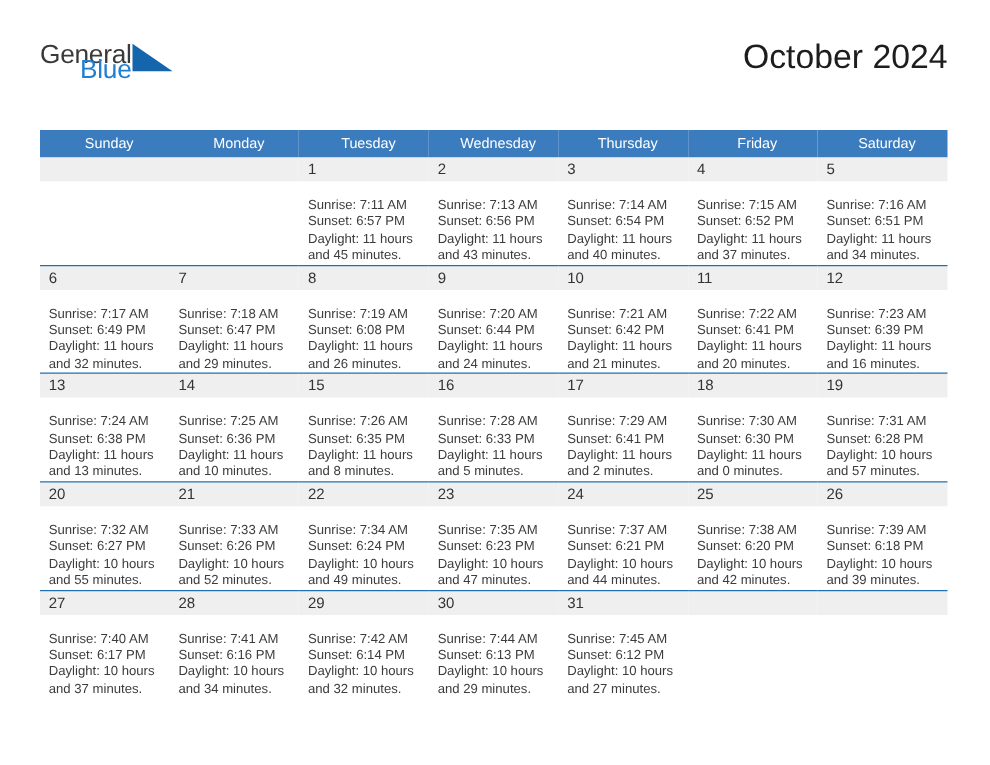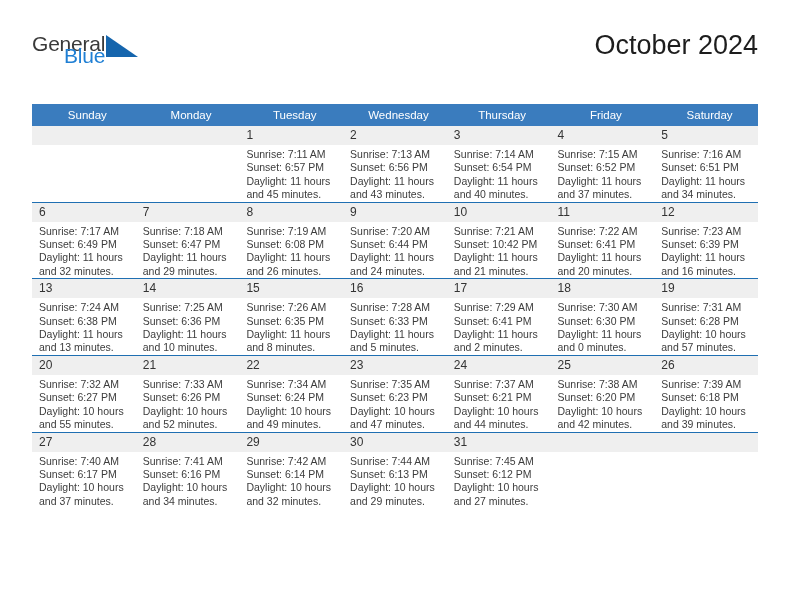--- a/index.html
+++ b/index.html
@@ -118,21 +118,21 @@
     font-size: 12px;
     color: #333333;
     line-height: 15px;
     padding: 2px 0 2px 7px;
     height: 15px;
   }
   .daynum.empty {
     color: transparent;
   }
   .details {
-    padding: 3px 6px 0 7px;
+    padding: 13px 6px 0 7px;
     font-size: 10.5px;
     line-height: 13.4px;
     color: #3c3c3c;
   }
   .details div {
     white-space: nowrap;
   }
   .details.empty {
     visibility: hidden;
   }
@@ -268,21 +268,21 @@
               <div>Sunrise: 7:20 AM</div>
               <div>Sunset: 6:44 PM</div>
               <div>Daylight: 11 hours</div>
               <div>and 24 minutes.</div>
             </div>
           </td>
           <td>
             <div class="daynum">10</div>
             <div class="details">
               <div>Sunrise: 7:21 AM</div>
-              <div>Sunset: 10:42 PM</div>
+              <div>Sunset: 6:42 PM</div>
               <div>Daylight: 11 hours</div>
               <div>and 21 minutes.</div>
             </div>
           </td>
           <td>
             <div class="daynum">11</div>
             <div class="details">
               <div>Sunrise: 7:22 AM</div>
               <div>Sunset: 6:41 PM</div>
               <div>Daylight: 11 hours</div>

